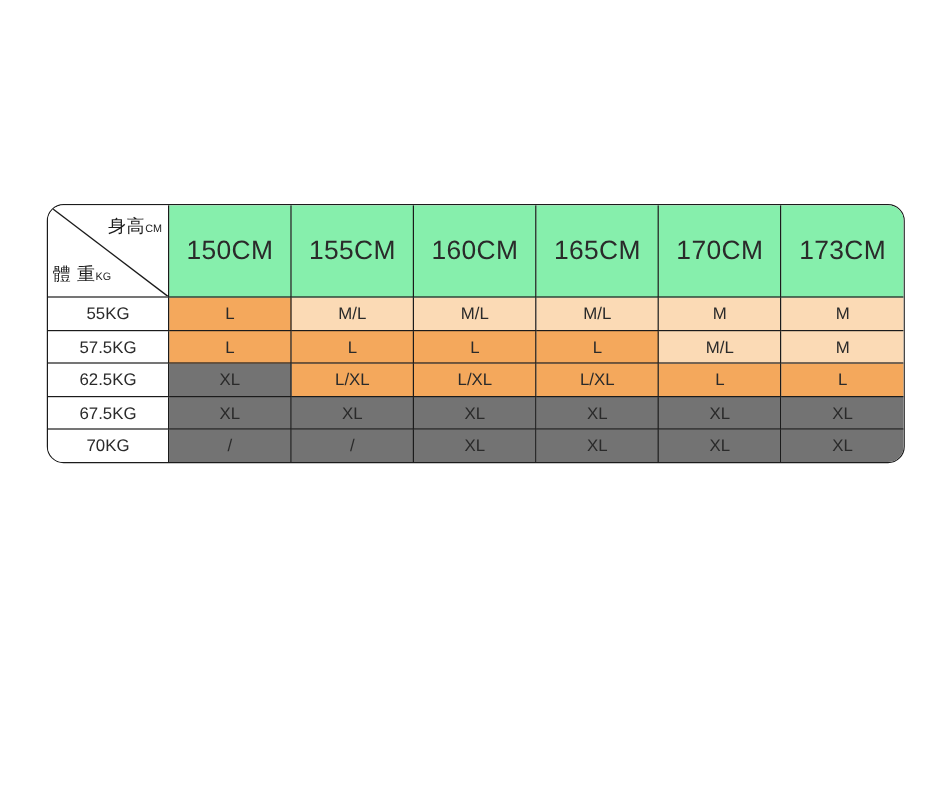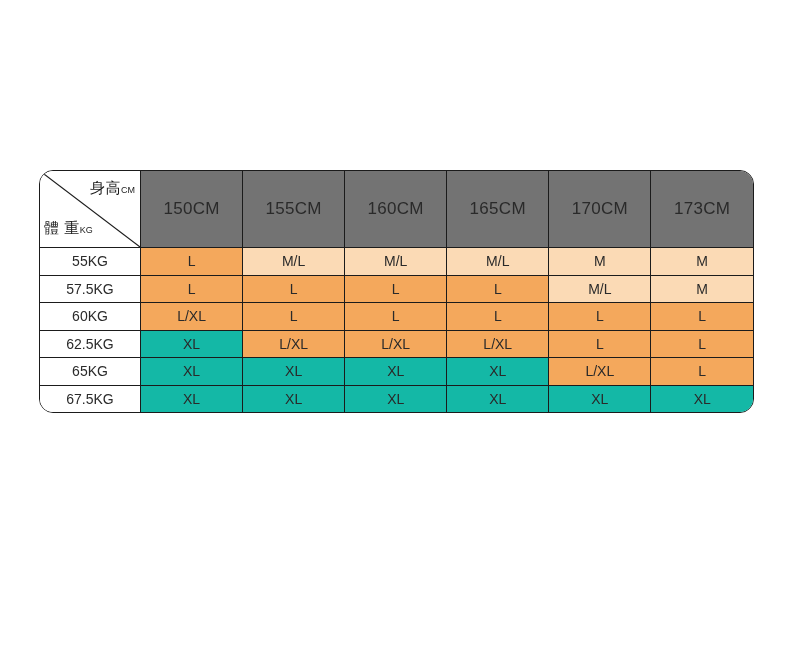--- a/index.html
+++ b/index.html
@@ -95,22 +95,22 @@
     top: 8px;
   }
   .corner-label.weight-label {
     left: 4px;
     bottom: 9px;
   }
 
   
   .col-head {
     height: 76px;
-    background: #737373;
-    font-size: 17px;
+    background: #86efac;
+    font-size: 22px;
     color: #2b2b2b;
     letter-spacing: 0.3px;
   }
 
   
   .row-head {
     width: 100px;
     height: 26.5px;
     background: #ffffff;
     font-size: 14px;
@@ -121,21 +121,21 @@
   .cell {
     height: 26.5px;
     font-size: 14px;
     color: #3a3030;
   }
 
   
   .tier-s  { background: #fbf1e8; }
   .tier-m  { background: #fbdab5; }
   .tier-l  { background: #f4a85c; }
-  .tier-xl { background: #14b8a6; }
+  .tier-xl { background: #737373; }
   .tier-na { background: #fbf1e8; }
 
   .tier-l, .tier-xl { color: #4a3322; }
 </style>
 </head>
 <body>
 
 <div class="page">
   <div class="size-chart">
     <table class="chart">
@@ -173,50 +173,41 @@
           <tr>
             <td class="row-head">57.5KG</td>
             <td class="cell tier-l">L</td>
             <td class="cell tier-l">L</td>
             <td class="cell tier-l">L</td>
             <td class="cell tier-l">L</td>
             <td class="cell tier-m">M/L</td>
             <td class="cell tier-m">M</td>
           </tr>
           <tr>
-            <td class="row-head">60KG</td>
-            <td class="cell tier-l">L/XL</td>
-            <td class="cell tier-l">L</td>
-            <td class="cell tier-l">L</td>
-            <td class="cell tier-l">L</td>
-            <td class="cell tier-l">L</td>
-            <td class="cell tier-l">L</td>
-          </tr>
-          <tr>
             <td class="row-head">62.5KG</td>
             <td class="cell tier-xl">XL</td>
             <td class="cell tier-l">L/XL</td>
             <td class="cell tier-l">L/XL</td>
             <td class="cell tier-l">L/XL</td>
             <td class="cell tier-l">L</td>
             <td class="cell tier-l">L</td>
           </tr>
           <tr>
-            <td class="row-head">65KG</td>
-            <td class="cell tier-xl">XL</td>
-            <td class="cell tier-xl">XL</td>
-            <td class="cell tier-xl">XL</td>
-            <td class="cell tier-xl">XL</td>
-            <td class="cell tier-l">L/XL</td>
-            <td class="cell tier-l">L</td>
-          </tr>
-          <tr>
             <td class="row-head">67.5KG</td>
             <td class="cell tier-xl">XL</td>
             <td class="cell tier-xl">XL</td>
+            <td class="cell tier-xl">XL</td>
+            <td class="cell tier-xl">XL</td>
+            <td class="cell tier-xl">XL</td>
+            <td class="cell tier-xl">XL</td>
+          </tr>
+          <tr>
+            <td class="row-head">70KG</td>
+            <td class="cell tier-xl">/</td>
+            <td class="cell tier-xl">/</td>
             <td class="cell tier-xl">XL</td>
             <td class="cell tier-xl">XL</td>
             <td class="cell tier-xl">XL</td>
             <td class="cell tier-xl">XL</td>
           </tr>
         </tbody>
     </table>
   </div>
 </div>
 

